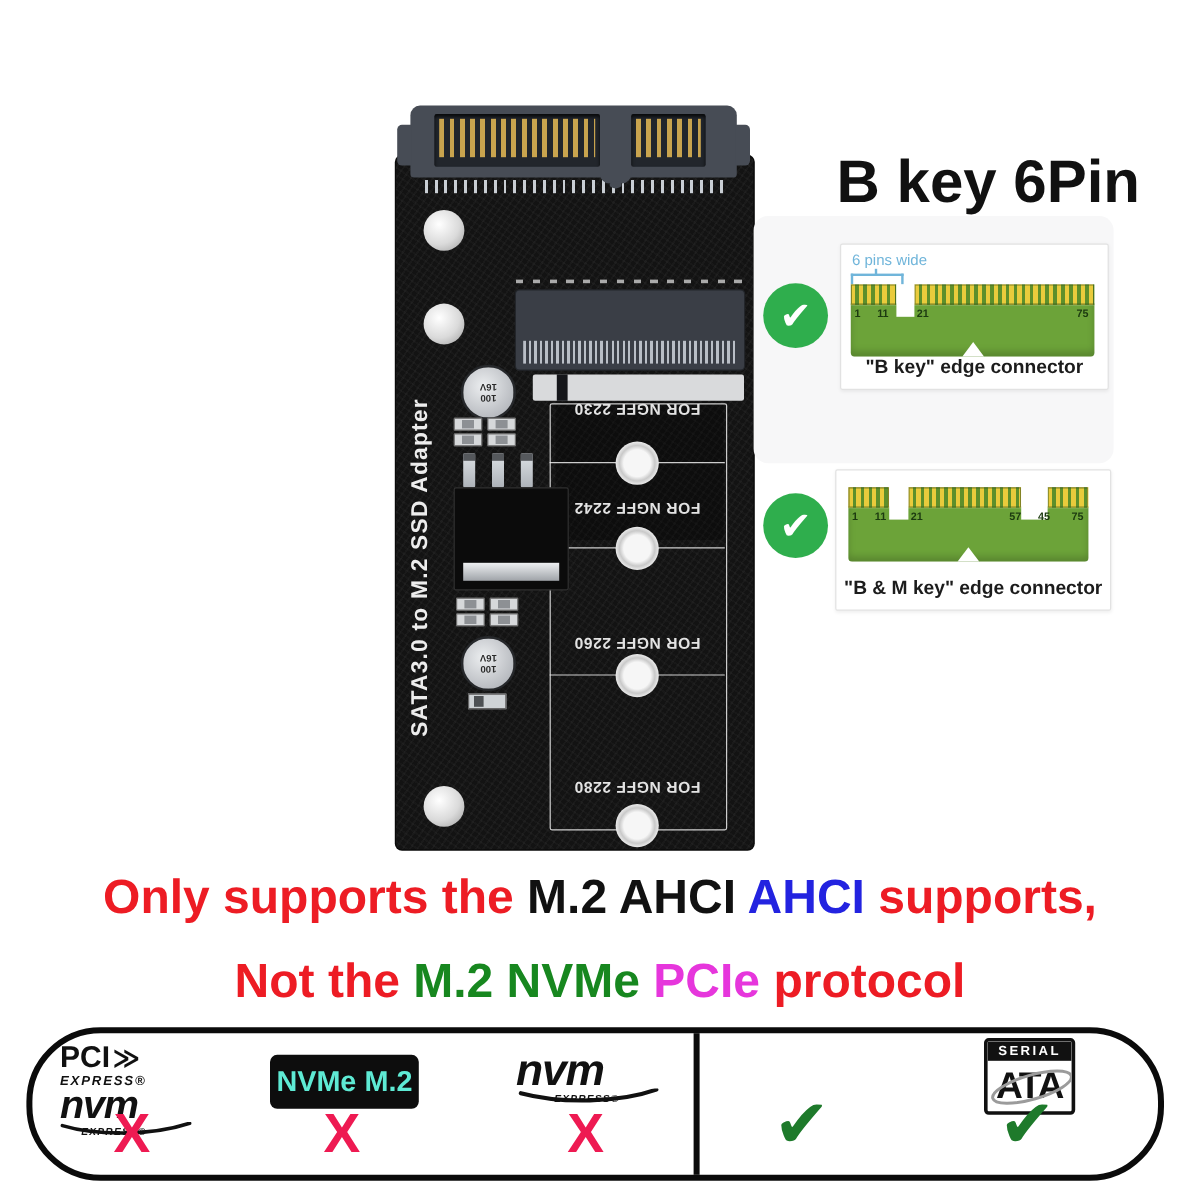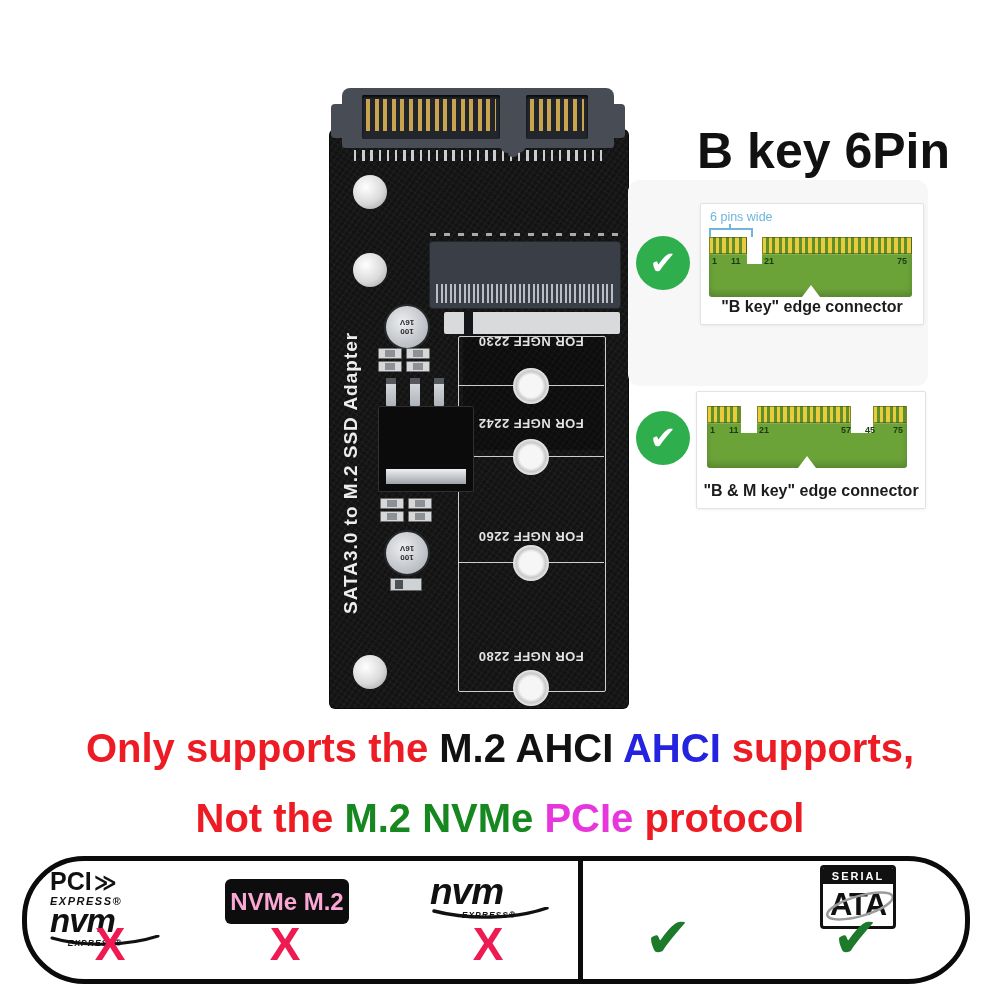--- a/index.html
+++ b/index.html
@@ -97,21 +97,21 @@
   .bar-divider{left:551px;top:0;bottom:0;width:5px;background:#0b0b0b;}
   .x-mark{width:60px;text-align:center;font-size:46px;font-weight:bold;color:#ee1a52;}
   .tick-mark{width:60px;text-align:center;font-size:56px;color:#1e7a2b;font-family:"DejaVu Sans", sans-serif;}
   .logo-stack{width:140px;color:#111;}
   .pci-row{font-size:25px;font-weight:bold;line-height:24px;letter-spacing:0;}
   .pci-arrow{font-family:"DejaVu Sans", sans-serif;font-size:22px;margin-left:2px;}
   .pci-sub{font-size:11px;font-weight:bold;font-style:italic;letter-spacing:1.5px;line-height:12px;}
   .nvm-word{font-size:33px;font-weight:bold;font-style:italic;line-height:28px;letter-spacing:-1px;}
   .nvm-sub{font-size:8.5px;font-weight:bold;font-style:italic;letter-spacing:1px;text-align:center;width:90px;}
   .nvm-swoosh{display:block;}
-  .badge-nvme{left:198px;top:18px;width:124px;height:45px;background:#0d0d0d;border-radius:6px;color:#f9a8d4;
+  .badge-nvme{left:198px;top:18px;width:124px;height:45px;background:#0d0d0d;border-radius:6px;color:#5eead4;
        display:flex;align-items:center;justify-content:center;font-size:24px;font-weight:bold;}
   .logo3{width:130px;color:#111;}
   .logo3 .nvm-word{font-size:37px;line-height:30px;}
   .sata-m2{left:573px;top:26px;width:140px;font-size:28px;font-weight:bold;color:#111;text-align:center;letter-spacing:0;}
   .serial-box{left:793px;top:4px;width:76px;height:64px;border:3px solid #111;border-radius:4px;background:#fff;
        box-sizing:border-box;overflow:hidden;}
   .serial-top{position:absolute;left:0;right:0;top:0;height:16px;background:#111;color:#fff;font-size:11px;
        font-weight:bold;letter-spacing:2px;text-align:center;line-height:16px;}
   .serial-main{position:absolute;left:0;right:0;top:18px;text-align:center;font-size:31px;font-weight:bold;
        letter-spacing:-1px;color:#111;line-height:38px;}

